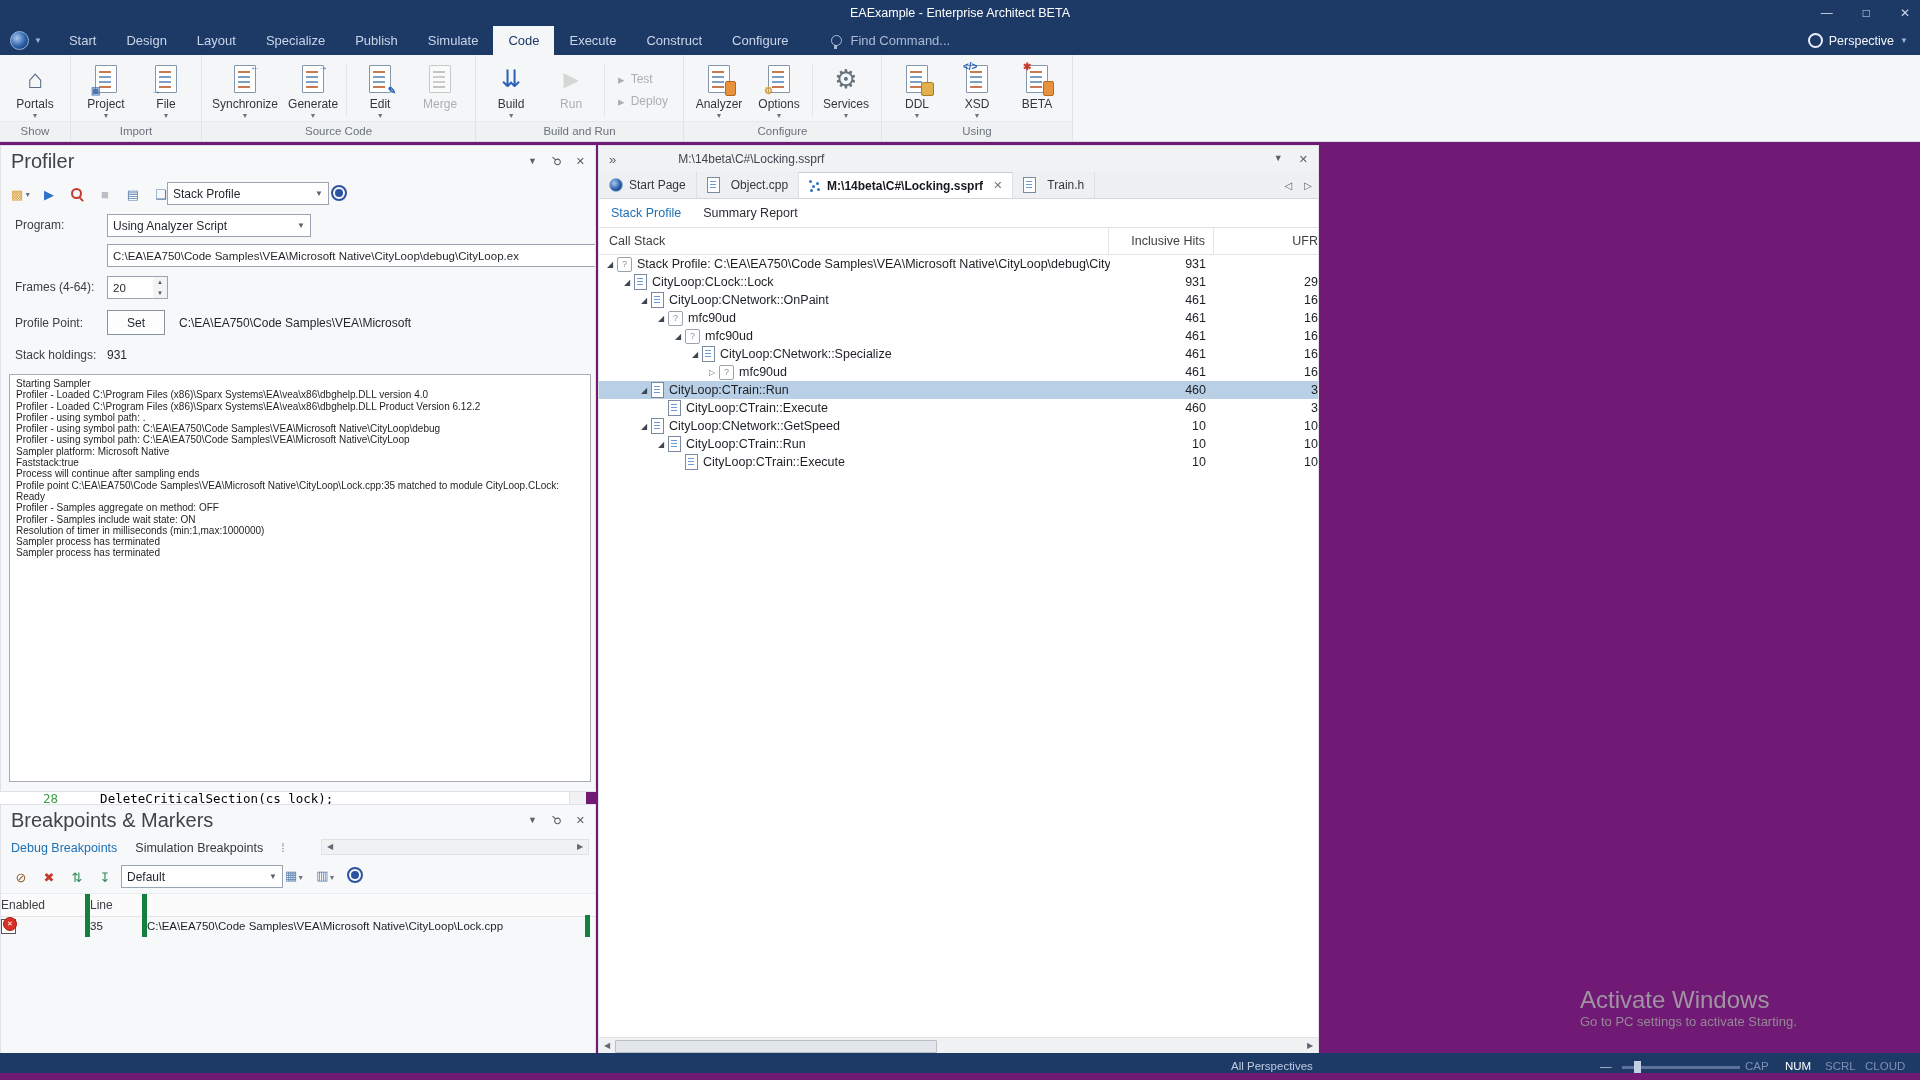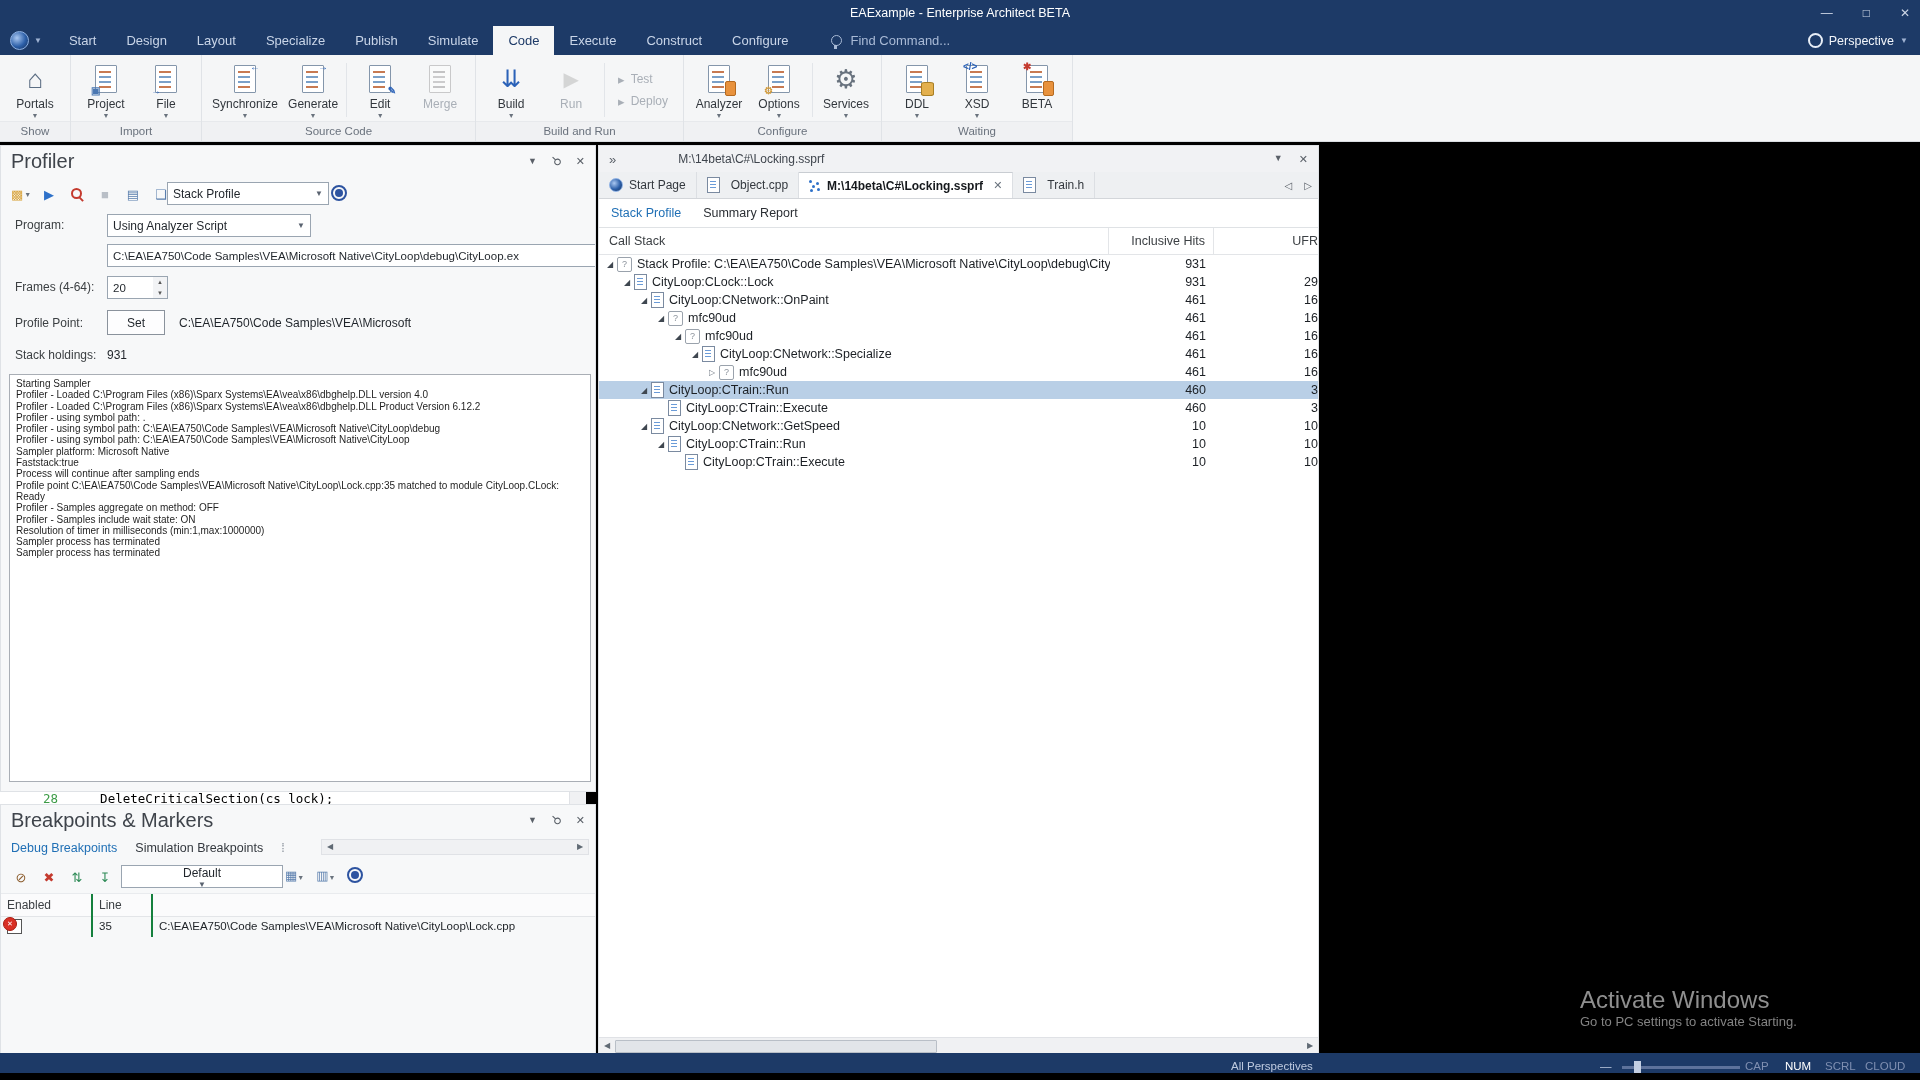--- a/index.html
+++ b/index.html
@@ -1,16 +1,16 @@
 <!DOCTYPE html>
 <html><head>
 <meta charset="utf-8">
 <style>
   html,body{margin:0;padding:0;background:#cfd3d8;}
-  #app{position:relative;width:1920px;height:1080px;background:#000000;overflow:hidden;
+  #app{position:relative;width:1920px;height:1080px;background:#701a75;overflow:hidden;
        font-family:"Liberation Sans",sans-serif;color:#2b2f34;-webkit-font-smoothing:antialiased;cursor:default;}
   
   .titlebar{position:absolute;left:0;top:0;width:100%;height:26px;background:#1d3a67;}
   .tb-title{position:absolute;left:0;right:0;top:6px;text-align:center;color:#fff;font-size:12.5px;}
   .tb-btns{position:absolute;right:10px;top:0;height:26px;display:flex;gap:30px;align-items:center;color:#cdd6e6;font-size:12px;}
   
   .menubar{position:absolute;left:0;top:26px;width:100%;height:29px;background:#1d3a67;display:flex;align-items:stretch;color:#c9d5e8;font-size:13px;}
   .logo{display:flex;align-items:center;gap:5px;padding:0 12px 0 10px;}
   .sphere{width:17px;height:17px;border-radius:50%;background:radial-gradient(circle at 35% 35%,#aac8f2,#2c5fa8 55%,#142f58);border:1px solid #8fb2e4;}
   .sphere.small{width:12px;height:12px;}
@@ -117,21 +117,21 @@
   .spin{position:absolute;width:14px;height:21px;border:1px solid #9aa5b1;border-left:none;background:#f2f3f5;display:flex;flex-direction:column;}
   .spin i{flex:1;font-size:6px;color:#555;text-align:center;line-height:10px;font-style:normal;}
   .btn{position:absolute;height:23px;background:#fdfdfe;border:1px solid #8a929c;font-size:12px;display:flex;align-items:center;justify-content:center;color:#1f242a;}
   .p-log{position:absolute;background:#fff;border:1px solid #a9aeb5;font-size:10px;line-height:11.3px;padding:3px 6px;color:#1f1f1f;overflow:hidden;white-space:nowrap;}
   .target{width:12px;height:12px;border:2px solid #2d53a0;border-radius:50%;position:relative;flex:none;}
   .target:after{content:"";position:absolute;inset:2px;background:#2d53a0;border-radius:50%;}
   .ptool{position:absolute;display:flex;align-items:center;gap:8px;}
   .b-tabs{position:absolute;display:flex;gap:18px;font-size:12.5px;align-items:center;}
   .bk-hrow{position:absolute;display:flex;font-size:12px;color:#3c4044;border-bottom:1px solid #e3e5e8;border-top:1px solid #e9ebee;height:22px;align-items:center;background:#fbfbfc;}
   .bk-row{position:absolute;display:flex;font-size:11.5px;color:#1c2025;height:22px;align-items:center;}
-  .bcell{flex:none;overflow:hidden;white-space:nowrap;border-right:2px solid #15803d;height:100%;display:flex;align-items:center;padding-left:6px;}
+  .bcell{flex:none;overflow:hidden;white-space:nowrap;border-right:5px solid #15803d;height:100%;display:flex;align-items:center;}
   .chk{width:13px;height:13px;background:#fff;border:1px solid #555;font-size:10px;line-height:12px;text-align:center;color:#222;}
   .wm1{position:absolute;font-size:24px;color:#a9a9a9;opacity:.85;}
   .wm2{position:absolute;font-size:13px;color:#9b9b9b;opacity:.85;}
   
   .statusbar{position:absolute;left:0;top:1053px;width:100%;height:20px;background:#1d3a67;color:#bfcbe0;font-size:11.5px;}
   .sb-item{position:absolute;top:7px;}
   .sb-track{position:absolute;top:13px;height:3px;background:#5d729b;}
   .sb-thumb{position:absolute;top:8px;width:7px;height:12px;background:#c3cfe3;}
   .sb-key{color:#7f8fb1;}
   .sb-key.on{color:#ffffff;}
@@ -336,21 +336,21 @@
           <div class="rbtn">
             <div class="big">
               <span class="gdoc">
                 <span class="ov tl" style="color: rgb(196, 58, 46);">✱</span>
                 <span class="deco-phone"></span>
               </span>
             </div>
             <div class="cap">BETA</div>
           </div>
         </div>
-        <div class="rlabel">Waiting</div>
+        <div class="rlabel">Using</div>
       </div>
     </div>
 
   <div class="panel" id="train-panel" style="left:0;top:145px;width:586px;height:531px;">
       <div class="ed-head">
         <div class="ed-title">Train.cpp</div>
         <div class="win-btns">
           <span style="font-size: 9px;">▼</span>
           <span class="pin">⚲</span>
           <span>✕</span>
@@ -832,21 +832,21 @@
         <span class="ti">
           <span class="glyph" style="color: rgb(196, 58, 46); font-size: 13px;">✖</span>
         </span>
         <span class="ti">
           <span class="glyph" style="color: rgb(46, 139, 87); font-size: 13px;">⇅</span>
         </span>
         <span class="ti">
           <span class="glyph" style="color: rgb(46, 139, 87); font-size: 13px;">↧</span>
         </span>
       </div>
-    <div class="combo" style="left:120px;top:60px;width:150px;flex-direction:column;">
+    <div class="combo" style="left:120px;top:60px;width:150px;">
       <span>Default</span>
         <span class="dd">▼</span>
     </div>
     <div class="ptool" style="left:284px;top:62px;gap:12px;">
       <span style="color:#5b7fae;font-size:13px;">▦<span style="font-size:7px;color:#6a737e;">▼</span></span>
       <span style="color:#5b7fae;font-size:13px;">▥<span style="font-size:7px;color:#6a737e;">▼</span></span>
       <span class="target"></span>
     </div>
     <div id="bk-header" class="bk-hrow" style="left:0;right:0;top:88px;">
         <span class="bcell" style="width: 84px;">Enabled</span>

